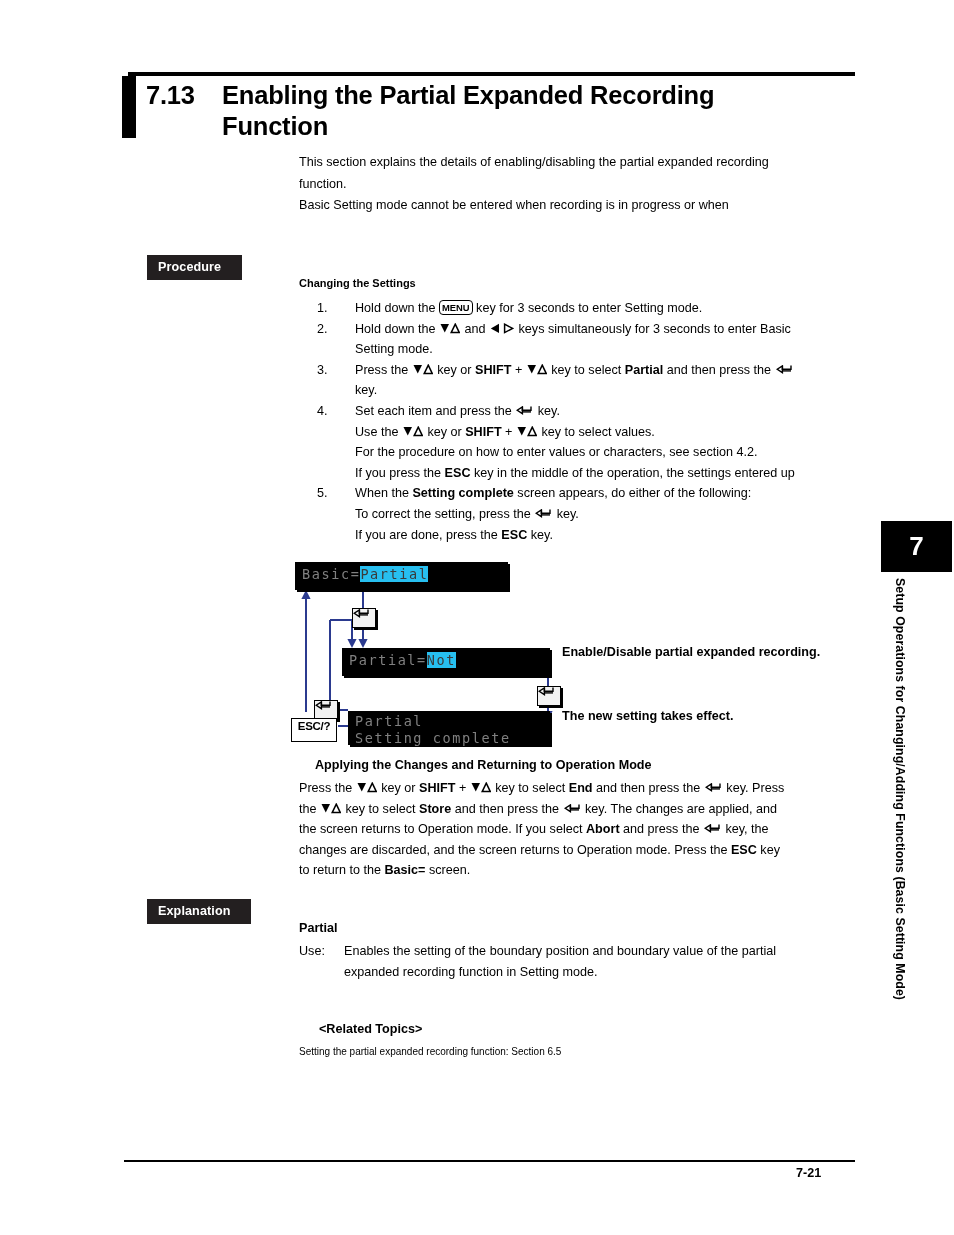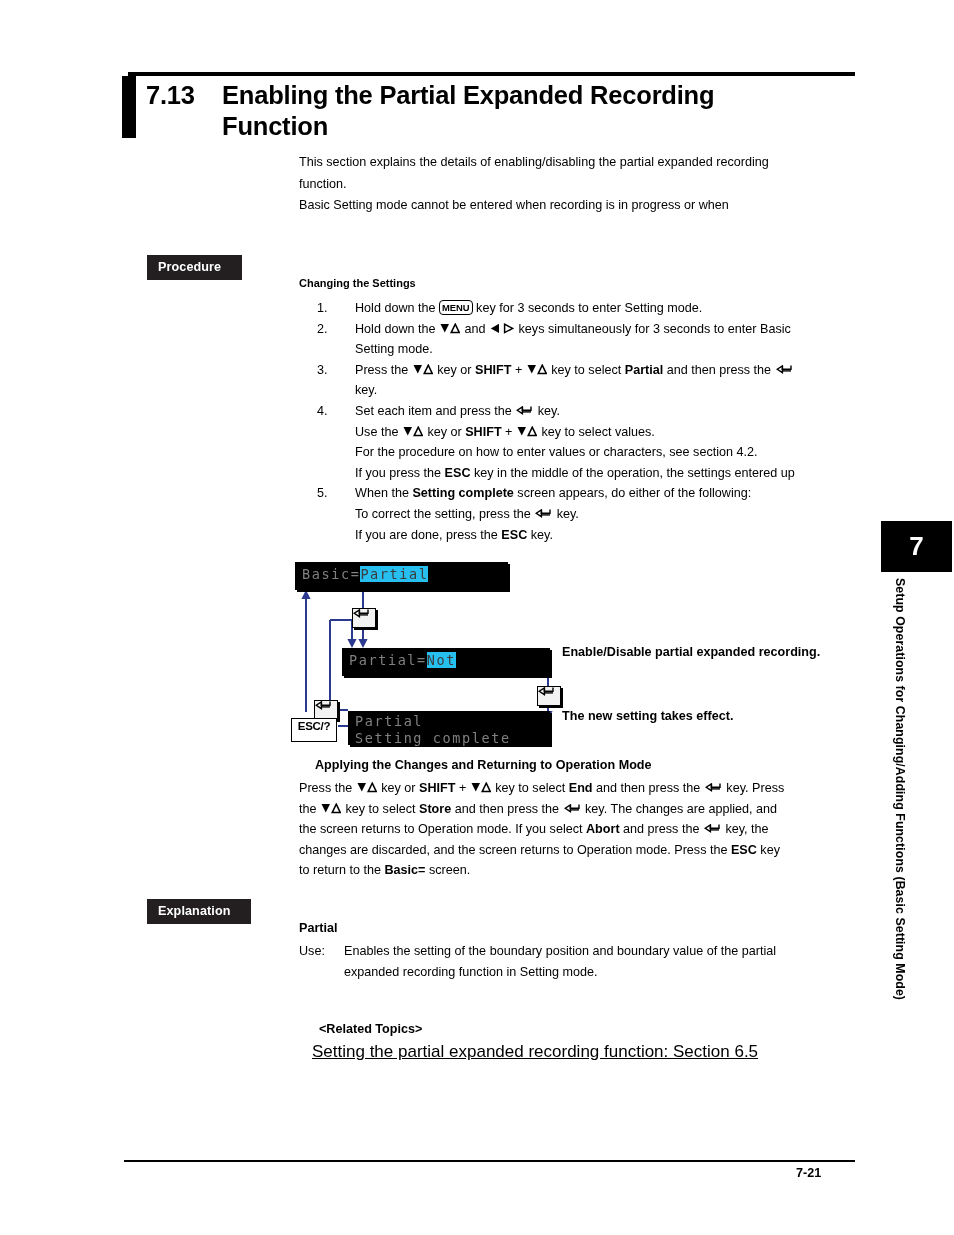--- a/index.html
+++ b/index.html
@@ -236,25 +236,24 @@
   #related-heading {
     position: absolute;
     left: 299px;
     top: 1022px;
     font-size: 12.6px;
     font-weight: bold;
     margin-left: 20px;
   }
   #related-body {
     position: absolute;
-    left: 312px;
+    left: 299px;
     top: 1042px;
-    font-size: 17px;
+    font-size: 10px;
     line-height: 20.6px;
-    text-decoration: underline;
   }
 
   
   #chapter-tab {
     position: absolute;
     left: 881px;
     top: 521px;
     width: 71px;
     height: 51px;
     background: #000;

